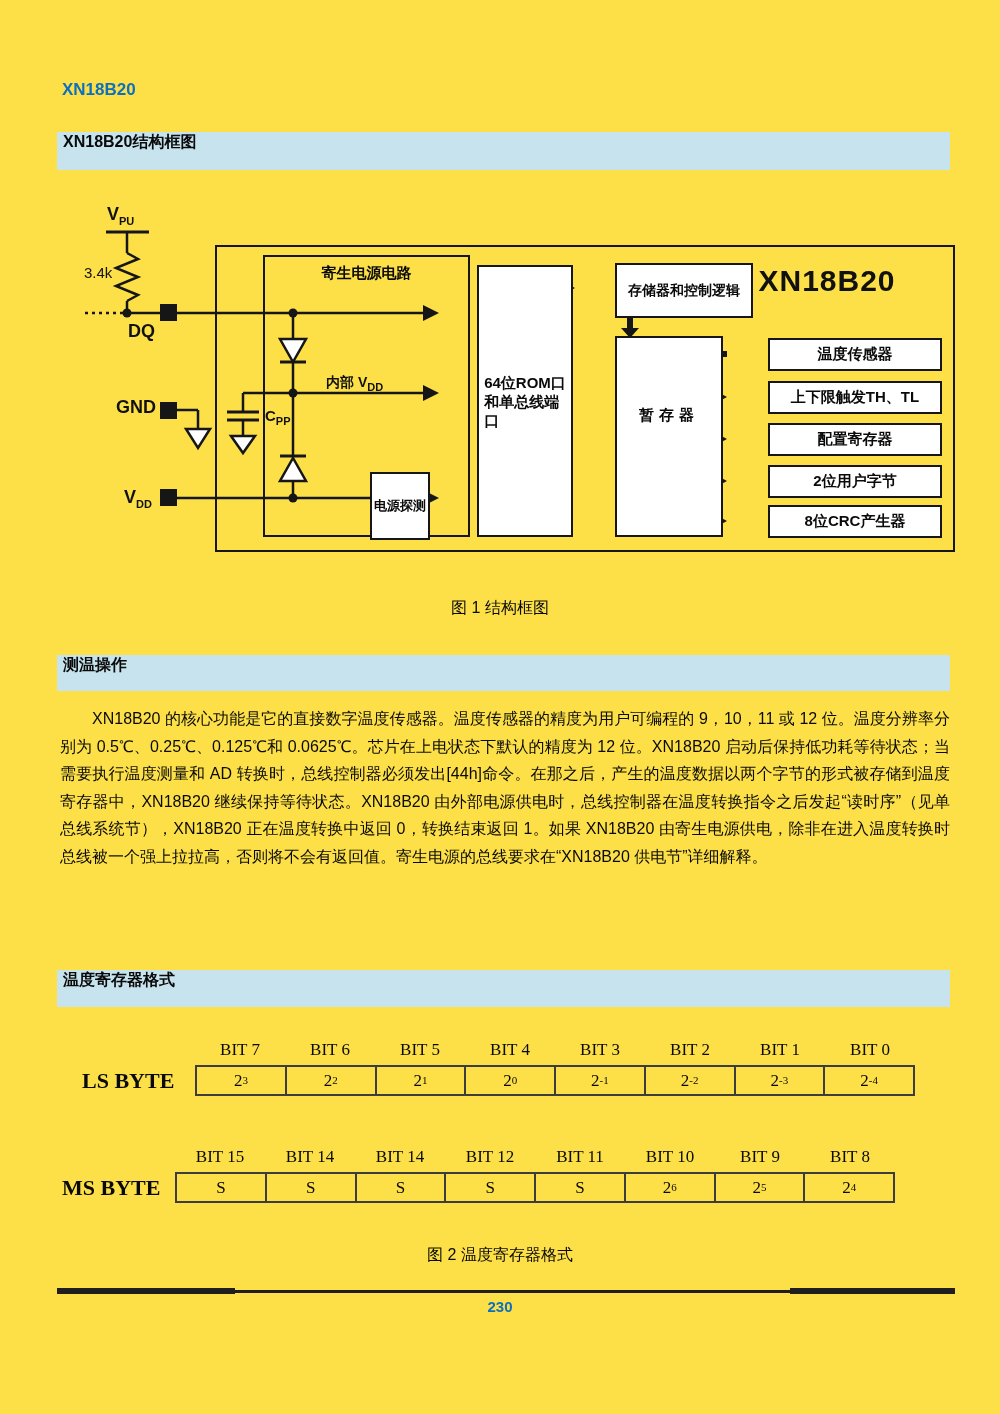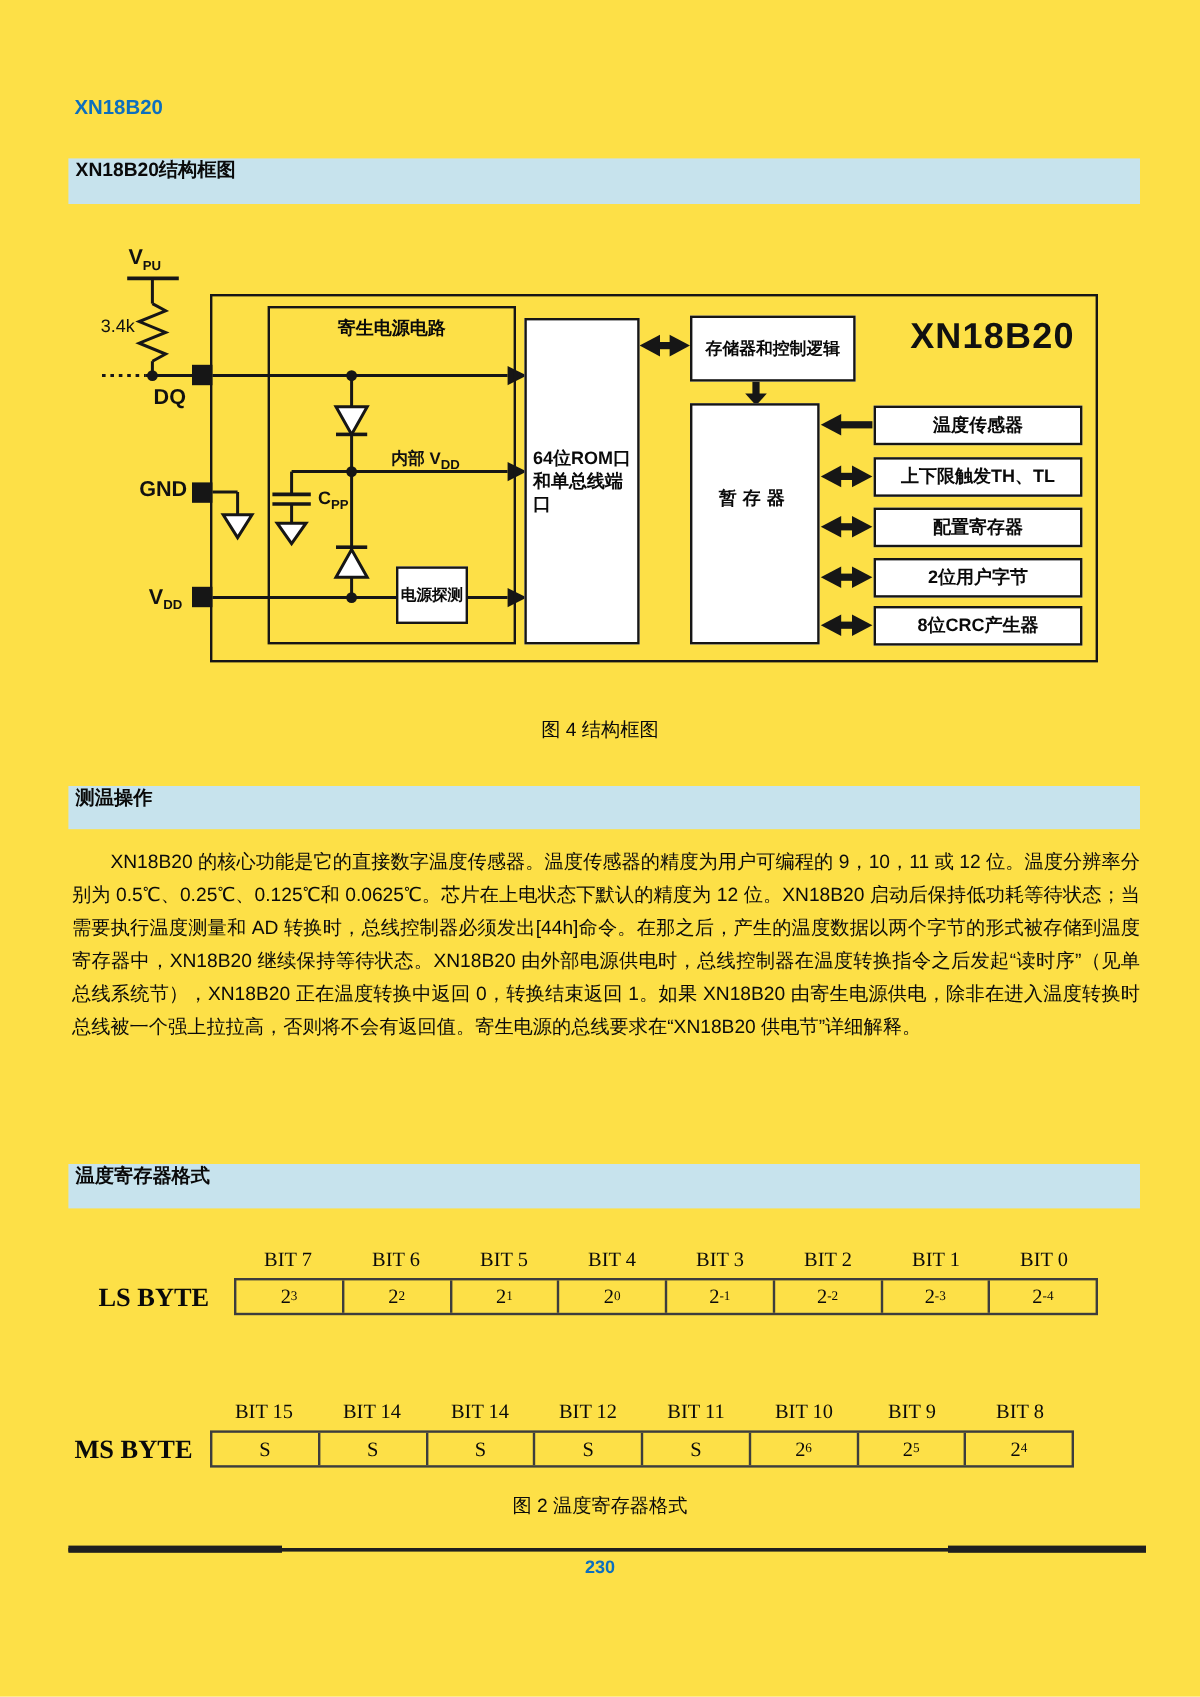--- a/index.html
+++ b/index.html
@@ -4,21 +4,21 @@
 <style>
   html,body{margin:0;padding:0;background:#fff;}
   #page{position:relative;width:1000px;height:1414px;background:#fde047;overflow:hidden;
         font-family:"Liberation Sans",sans-serif;color:#111;}
   .abs{position:absolute;}
   .doc-title{font-size:17px;font-weight:bold;color:#0d6fbe;}
   .band{background:#c7e3ed;height:36px;display:flex;align-items:flex-start;
         font-size:16px;font-weight:bold;color:#0a0a0a;padding-left:6px;box-sizing:border-box;}
   .dbox{position:absolute;border:2px solid #161616;background:#fff;display:flex;
         align-items:center;justify-content:center;font-weight:bold;font-size:15px;
-        color:#0a0a0a;box-sizing:border-box;text-align:center;}
+        color:#0a0a0a;box-sizing:border-box;text-align:center;margin-left:40px;}
   .clear{background:transparent;}
   .topalign{align-items:flex-start;padding-top:7px;}
   .pinlabel{font-weight:bold;font-size:18px;}
   .pinlabel sub,.smlabel sub{font-size:11px;font-weight:bold;}
   .smlabel{font-weight:bold;font-size:14px;white-space:nowrap;}
   .chipname{font-size:30px;font-weight:bold;letter-spacing:1px;}
   .caption{width:1000px;text-align:center;font-size:16px;color:#0a0a0a;}
   .para{width:890px;font-size:16px;line-height:27.5px;text-align:justify;
         text-indent:2em;color:#0a0a0a;}
   .regtable{font-family:"Liberation Serif",serif;color:#0a0a0a;}
@@ -166,21 +166,21 @@
   <div class="dbox" style="left:575px;top:263px;width:138px;height:55px;font-size:14px;">
     <span>存储器和控制逻辑</span>
   </div>
 
   <div class="abs chipname" style="left:742px;top:264px;width:170px;text-align:center;">XN18B20</div>
 
   <div class="dbox topalign" style="left:575px;top:336px;width:108px;height:201px;padding-top:68px;letter-spacing:5px;">
     <span>暂存器</span>
   </div>
 
-  <div class="dbox" style="left:330px;top:472px;width:60px;height:48px;font-size:13px;">
+  <div class="dbox" style="left:330px;top:472px;width:60px;height:68px;font-size:13px;">
     <span>电源探测</span>
   </div>
 
   <div class="dbox" style="left:728px;top:338px;width:174px;height:33px;">
     <span>温度传感器</span>
   </div>
   <div class="dbox" style="left:728px;top:381px;width:174px;height:33px;">
     <span>上下限触发TH、TL</span>
   </div>
   <div class="dbox" style="left:728px;top:423px;width:174px;height:33px;">
@@ -202,21 +202,21 @@
   <div class="abs pinlabel" style="left:124px;top:487px;">
     <span>V</span><sub>DD</sub>
   </div>
   <div class="abs smlabel" style="left:326px;top:374px;">
     <span>内部 V</span><sub>DD</sub>
   </div>
   <div class="abs smlabel" style="left:265px;top:407px;font-size:15px;">
     <span>C</span><sub>PP</sub>
   </div>
 
-  <div class="abs caption" style="top:598px;">图 4  结构框图</div>
+  <div class="abs caption" style="top:598px;">图 1  结构框图</div>
 
   <div class="abs band" style="left:57px;top:655px;width:893px;">
     <span>测温操作</span>
   </div>
   <p class="abs para" style="left:60px;top:705px;margin:0;">XN18B20 的核心功能是它的直接数字温度传感器。温度传感器的精度为用户可编程的 9，10，11 或 12 位。温度分辨率分别为 0.5℃、0.25℃、0.125℃和 0.0625℃。芯片在上电状态下默认的精度为 12 位。XN18B20 启动后保持低功耗等待状态；当需要执行温度测量和 AD 转换时，总线控制器必须发出[44h]命令。在那之后，产生的温度数据以两个字节的形式被存储到温度寄存器中，XN18B20 继续保持等待状态。XN18B20 由外部电源供电时，总线控制器在温度转换指令之后发起“读时序”（见单总线系统节），XN18B20 正在温度转换中返回 0，转换结束返回 1。如果 XN18B20 由寄生电源供电，除非在进入温度转换时总线被一个强上拉拉高，否则将不会有返回值。寄生电源的总线要求在“XN18B20 供电节”详细解释。</p>
 
   <div class="abs band" style="left:57px;top:970px;width:893px;height:37px;">
     <span>温度寄存器格式</span>
   </div>
 
@@ -263,21 +263,21 @@
             <sup>-3</sup>
           </div>
         <div class="cell">
             <span>2</span>
             <sup>-4</sup>
           </div>
       </div>
     </div>
   </div>
 
-  <div class="abs regtable" style="left:62px;top:1147px;margin-top:20px;">
+  <div class="abs regtable" style="left:62px;top:1147px;">
     <div class="hdr-row">
       <div class="hdr">BIT 15</div>
       <div class="hdr">BIT 14</div>
       <div class="hdr">BIT 14</div>
       <div class="hdr">BIT 12</div>
       <div class="hdr">BIT 11</div>
       <div class="hdr">BIT 10</div>
       <div class="hdr">BIT 9</div>
       <div class="hdr">BIT 8</div>
     </div>

